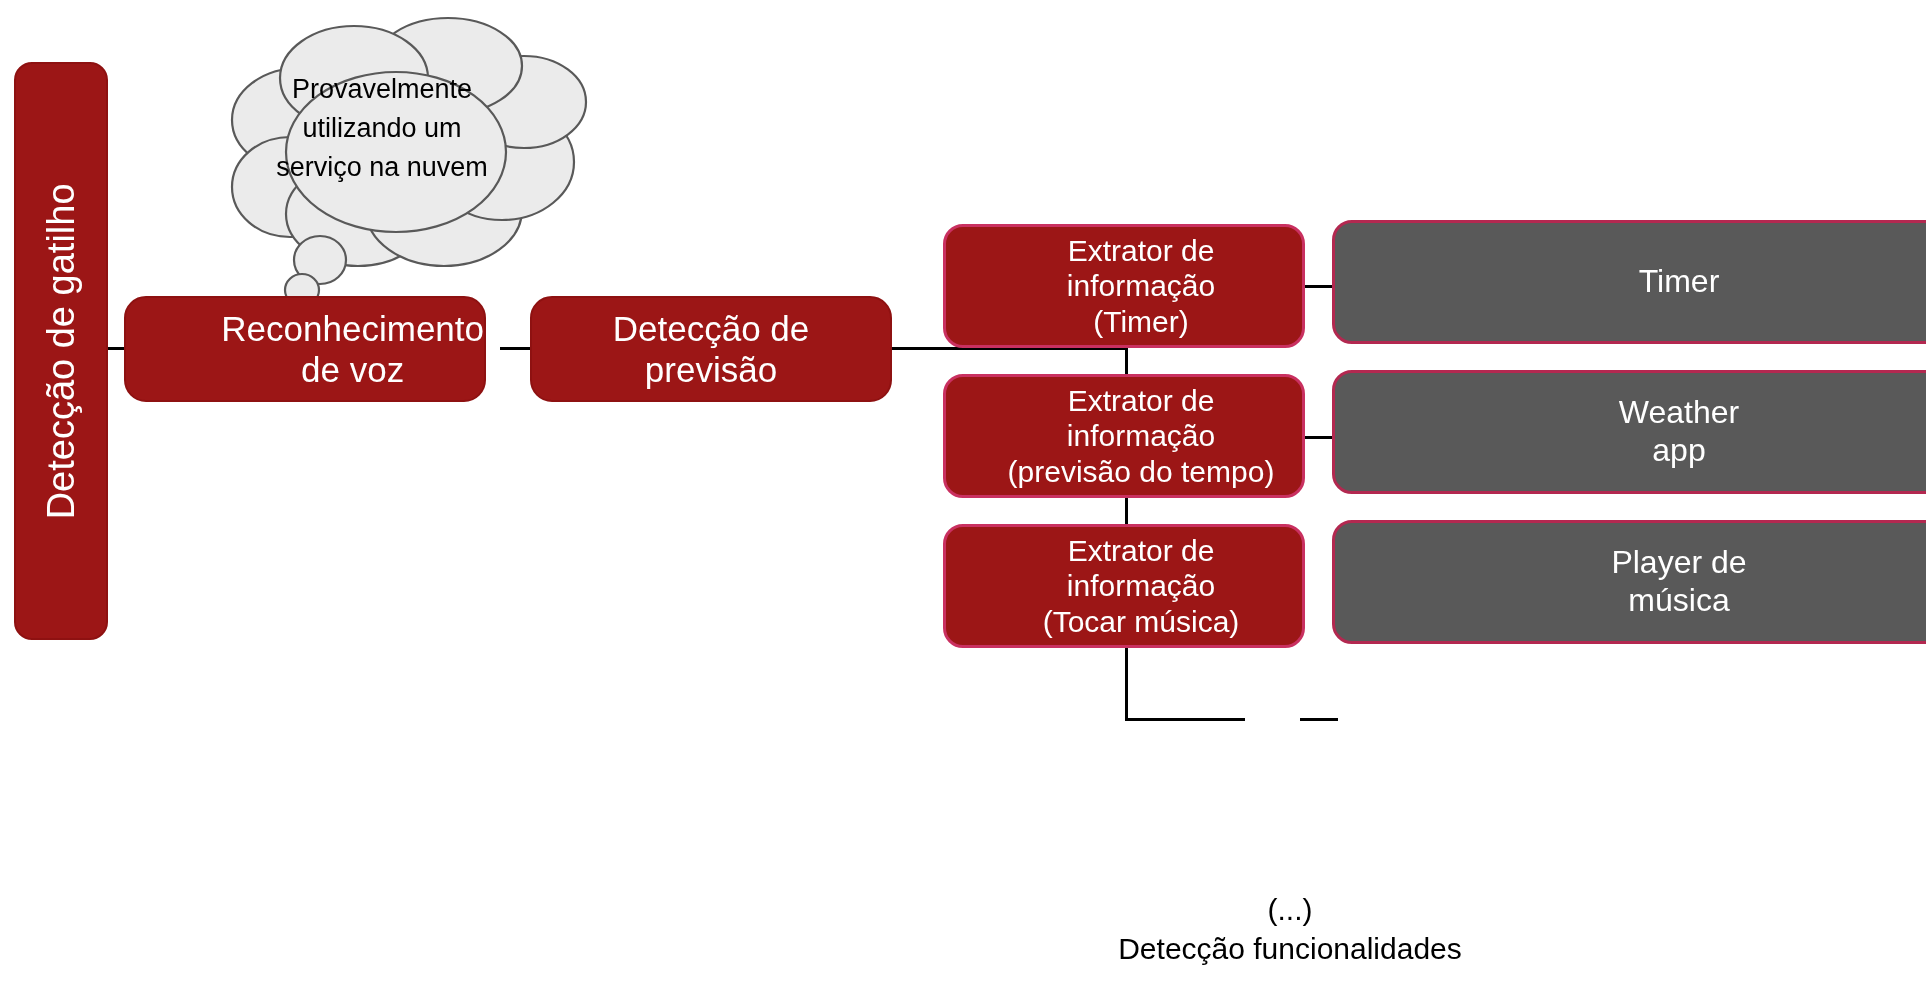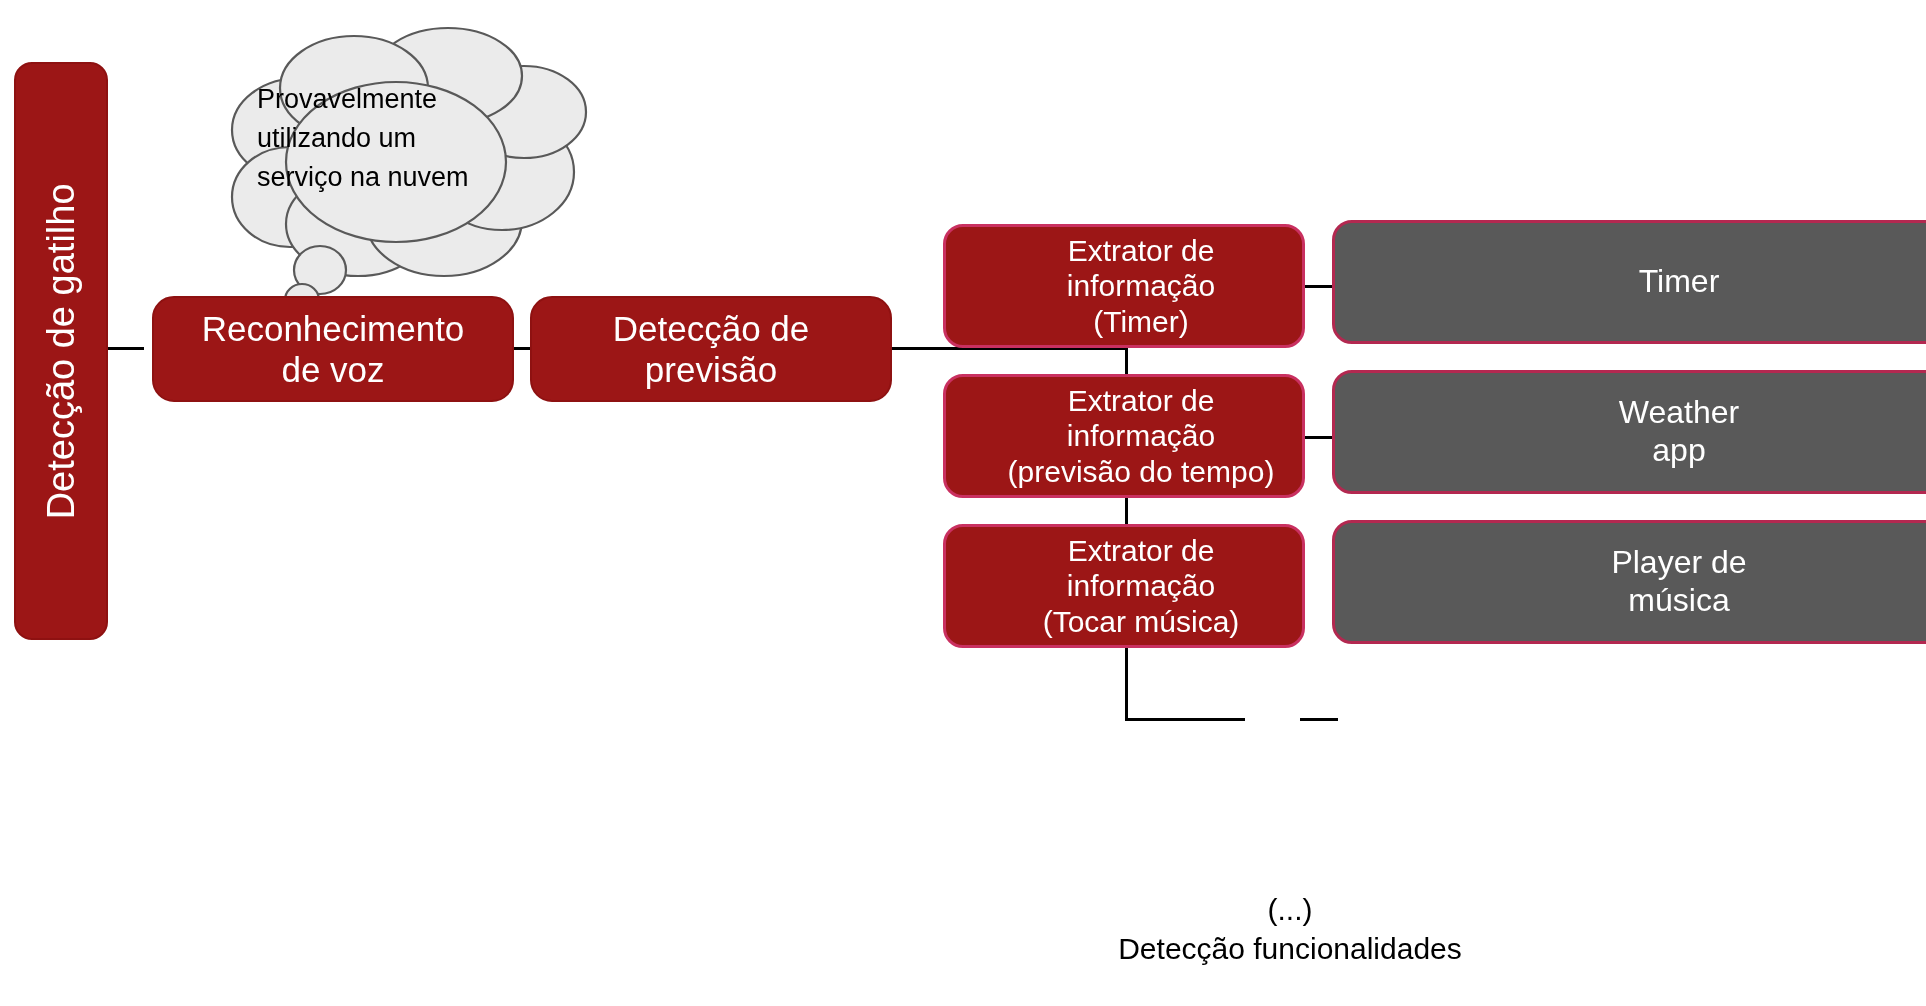--- a/index.html
+++ b/index.html
@@ -62,25 +62,26 @@
     height: 578px;
     border-radius: 18px;
     font-size: 38px;
   }
   #trigger-box .vtext {
     transform: rotate(-90deg);
     white-space: nowrap;
   }
 
   #asr-box {
-    left: 152px;
+    left: 124px;
     top: 296px;
     width: 362px;
     height: 106px;
     font-size: 35px;
+    justify-content: flex-end;
   }
 
   #intent-box {
     left: 530px;
     top: 296px;
     width: 362px;
     height: 106px;
     font-size: 35px;
   }
 
@@ -103,23 +104,24 @@
     border-radius: 20px;
   }
   #app-timer   { top: 220px; }
   #app-weather { top: 370px; }
   #app-music   { top: 520px; }
 
   
   #cloud {
     position: absolute;
     left: 172px;
-    top: 12px;
+    top: 2px;
     width: 420px;
     height: 310px;
+    text-align: center;
   }
   #cloud svg { display: block; width: 100%; height: 100%; }
   #cloud-text {
     position: absolute;
     left: 85px;
     top: 68px;
     width: 250px;
     font-size: 27px;
     color: #000000;
     line-height: 1.45;

